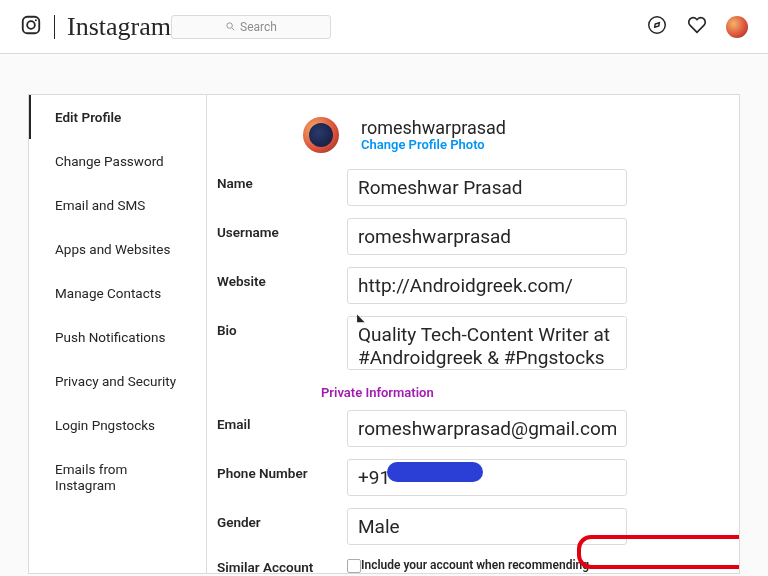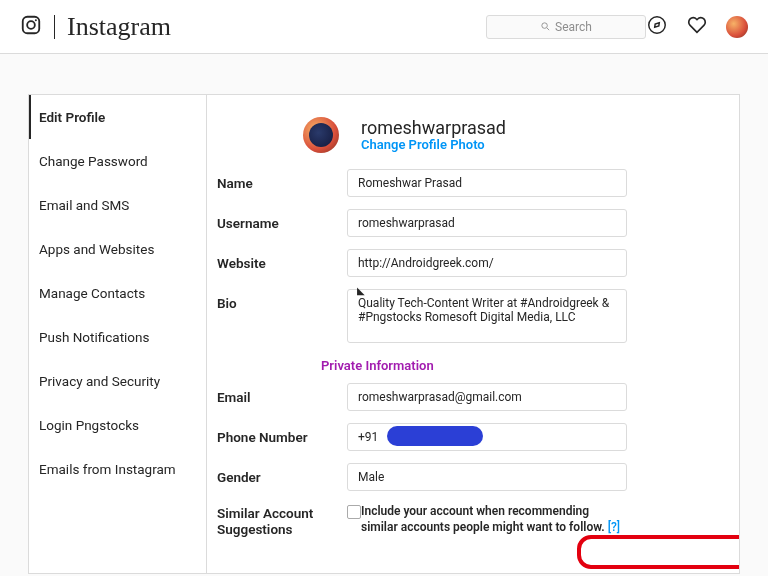--- a/index.html
+++ b/index.html
@@ -21,21 +21,21 @@
     align-items: center;
     padding: 0 20px;
   }
   .logo-group { display: flex; align-items: center; gap: 12px; }
   .divider-v { width: 1px; height: 24px; background: #262626; }
   .brandmark {
     font-family: "Brush Script MT", cursive;
     font-size: 26px;
     font-weight: 500;
   }
-  .search-wrap { flex: 1; display: flex; justify-content: flex-end; }
+  .search-wrap { flex: 1; display: flex; justify-content: flex-start; }
   .search {
     width: 160px;
     height: 24px;
     background: #fafafa;
     border: 1px solid #dbdbdb;
     border-radius: 3px;
     display: flex;
     align-items: center;
     justify-content: center;
     gap: 4px;
@@ -56,21 +56,21 @@
     display: flex;
     height: 480px;
   }
   .sidebar {
     width: 178px;
     border-right: 1px solid #dbdbdb;
     display: flex;
     flex-direction: column;
   }
   .side-item {
-    padding: 14px 18px 14px 8px;
+    padding: 14px 18px 14px 24px;
     font-size: 13.5px;
     color: #262626;
     cursor: pointer;
     border-left: 2px solid transparent;
   }
   .side-item.active {
     border-left: 2px solid #262626;
     font-weight: 600;
   }
   .content {
@@ -103,21 +103,21 @@
     content:""; position:absolute; inset:6px; border-radius:50%;
     background: radial-gradient(circle at 40% 40%, #2a3a6b, #12183a);
   }
   .username-h { font-size: 18px; font-weight: 400; line-height: 1.1; }
   .change-photo { color: #0095f6; font-size: 13px; font-weight: 600; cursor: pointer; }
   input.text, textarea.text {
     width: 100%;
     border: 1px solid #dbdbdb;
     border-radius: 3px;
     padding: 6px 10px;
-    font-size: 12px;
+    font-size: 19px;
     color: #262626;
     font-family: inherit;
     background: #fff;
   }
   textarea.text { height: 54px; resize: none; overflow-y: scroll; }
   .section-head {
     color: #a21caf; font-size: 13px; font-weight: 600;
     margin: 6px 0 10px 104px;
   }
   .phone-wrap { position: relative; }

